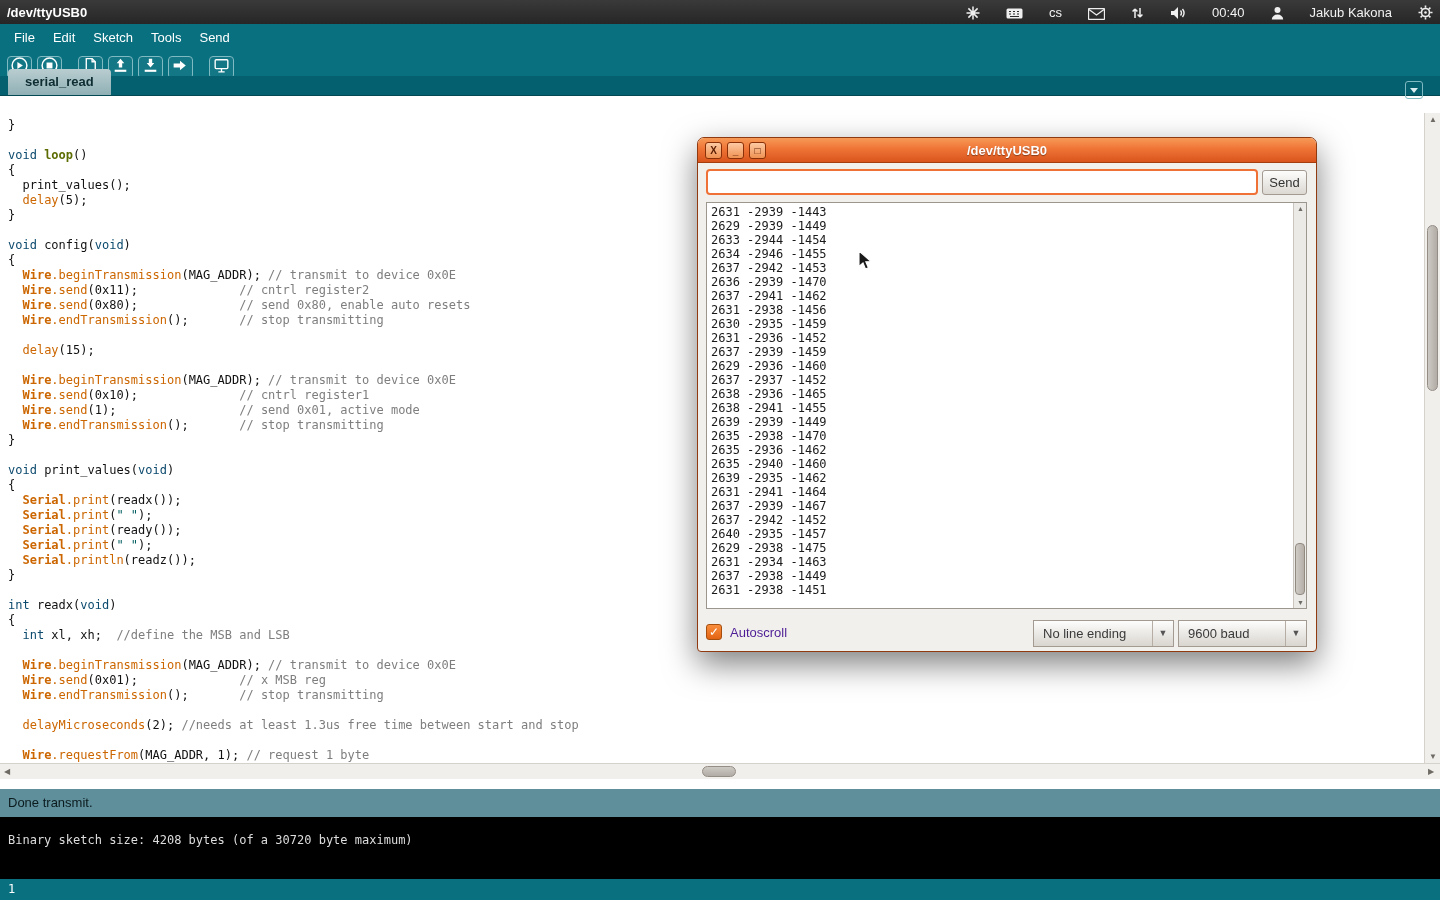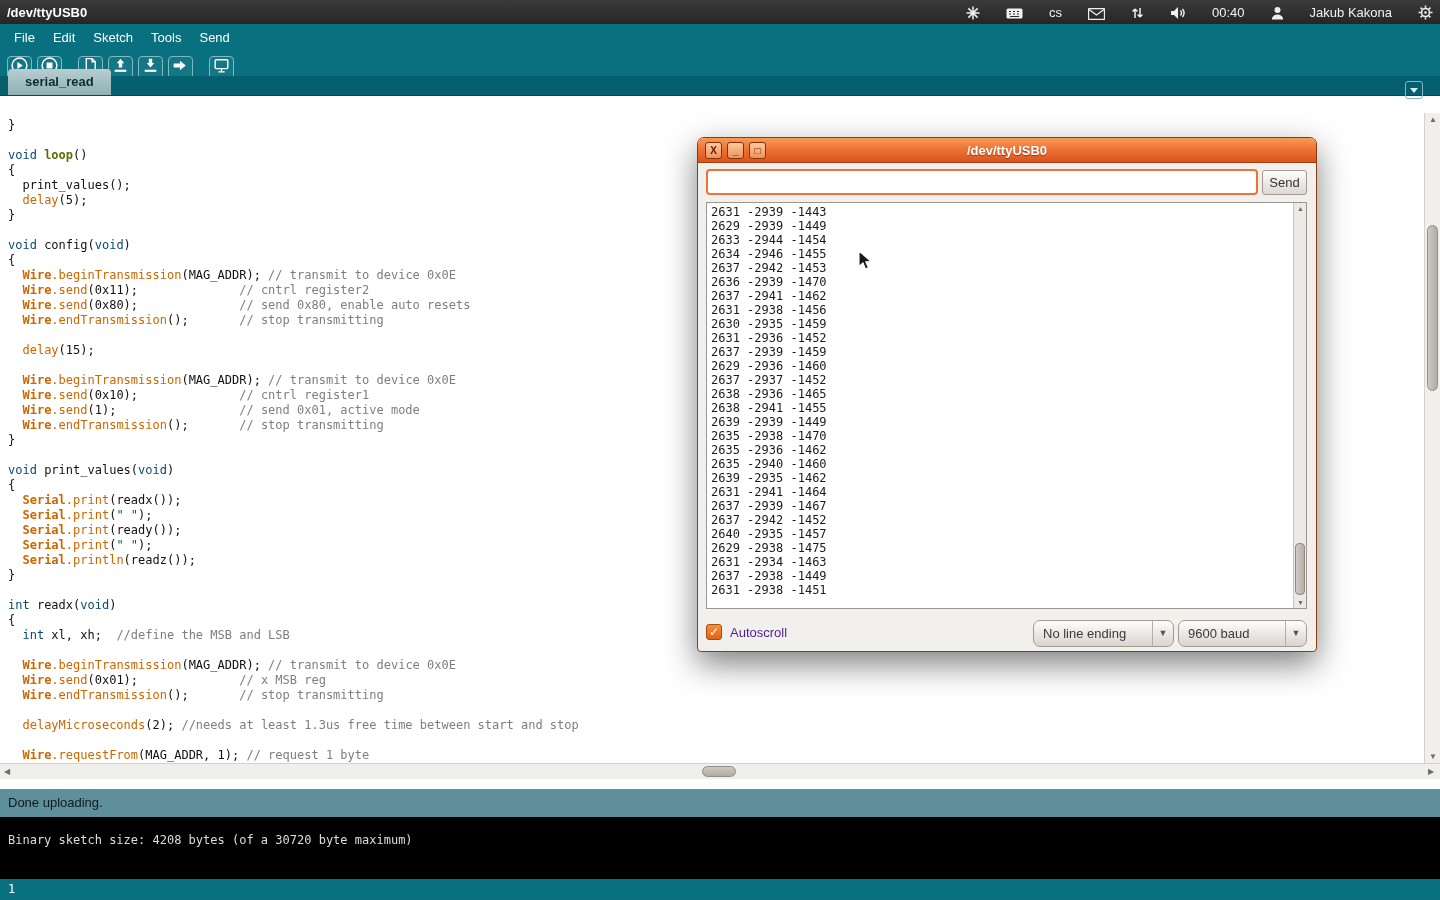--- a/index.html
+++ b/index.html
@@ -58,21 +58,21 @@
   .sm-send{position:absolute;right:9px;top:7px;width:45px;height:25px;background:linear-gradient(#fdfdfc,#dcd8d2);border:1px solid #a39a91;border-radius:3px;font-size:13px;color:#333;text-align:center;line-height:23px}
   .sm-output{position:absolute;left:8px;top:39px;right:9px;height:407px;background:#fff;border:1px solid #9b968e}
   .sm-lines{position:absolute;left:4px;top:2px;right:15px;bottom:0;font-family:"DejaVu Sans Mono",monospace;font-size:12px;line-height:14px;color:#1a1a1a;white-space:pre;overflow:hidden}
   .sm-line{height:14px}
   .sm-vscroll{position:absolute;right:0;top:0;width:13px;bottom:0;background:#eceae7;border-left:1px solid #c9c4bd}
   .sm-vthumb{position:absolute;left:1px;bottom:13px;width:10px;height:52px;background:linear-gradient(90deg,#cfcbc5,#b5afa8);border:1px solid #918a81;border-radius:4px}
   .sm-sarrow{position:absolute;left:0;width:13px;height:11px;color:#6e6a64;font-size:7px;text-align:center;line-height:11px}
   .sm-bottom{position:absolute;left:8px;right:9px;top:455px;height:30px}
   .sm-check{position:absolute;left:0;top:6px;width:16px;height:16px;background:linear-gradient(#f98e3d,#e26413);border:1px solid #a54e0d;border-radius:3px;color:#fff;font-size:12px;line-height:15px;text-align:center}
   .sm-check-label{position:absolute;left:24px;top:7px;font-size:13px;color:#4c1d95}
-  .combo{position:absolute;top:2px;height:27px;background:linear-gradient(#fdfdfc,#d9d5cf);border:1px solid #a39a91;border-radius:7px;font-size:13px;color:#3a3a3a}
+  .combo{position:absolute;top:2px;height:27px;background:linear-gradient(#fdfdfc,#d9d5cf);border:1px solid #a39a91;border-radius:0;font-size:13px;color:#3a3a3a}
   .combo .val{position:absolute;left:9px;top:0;line-height:25px;white-space:nowrap}
   .combo .arrow{position:absolute;right:0;top:0;width:21px;height:100%;border-left:1px solid #b6aea5;text-align:center;line-height:25px;color:#555;font-size:9px}
   .combo1{right:133px;width:141px}
   .combo2{right:0;width:129px}
 
   .cursor{position:absolute;left:858px;top:250px;z-index:100;pointer-events:none}
 </style>
 </head>
 <body>
 
@@ -202,21 +202,21 @@
 
 <div class="hscroll">
   <div class="harrow" style="left:0">◀</div>
   <div class="hthumb"></div>
   <div class="harrow" style="right:2px">▶</div>
 </div>
 
 <div class="gap-strip"></div>
 
 <div class="statusbar">
-  <span>Done uploading.</span>
+  <span>Done transmit.</span>
 </div>
 
 <div class="console">
   <div>Binary sketch size: 4208 bytes (of a 30720 byte maximum)</div>
 </div>
 
 <div class="footer">
   <span>1</span>
 </div>
 

